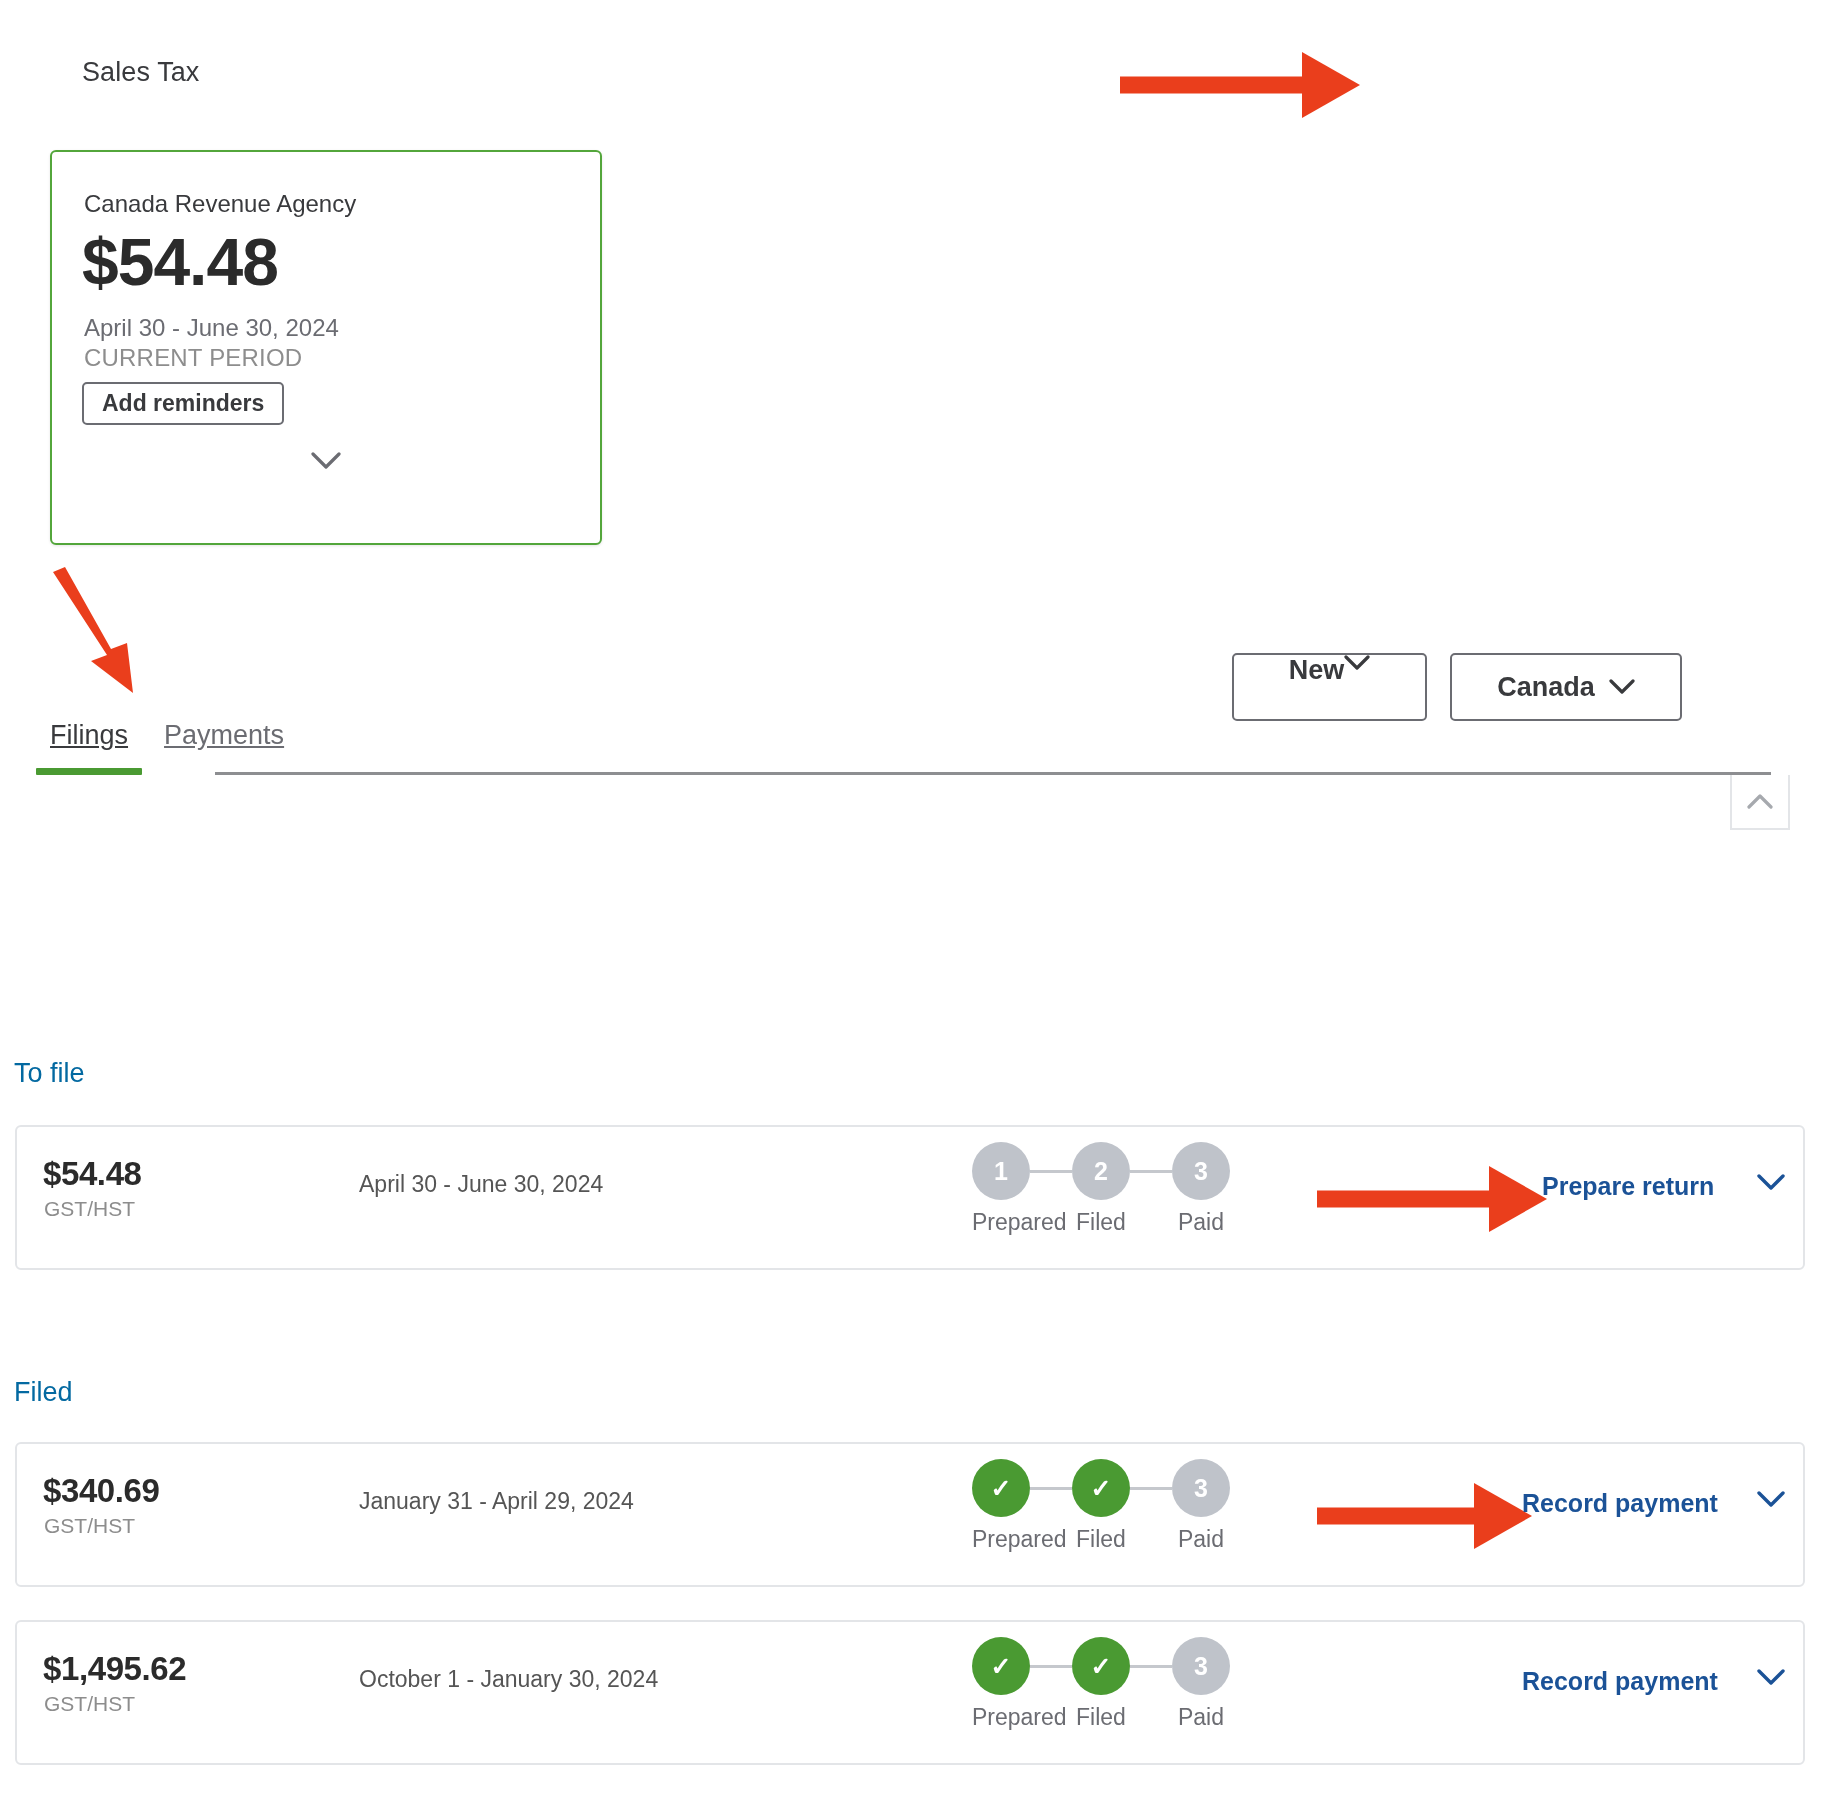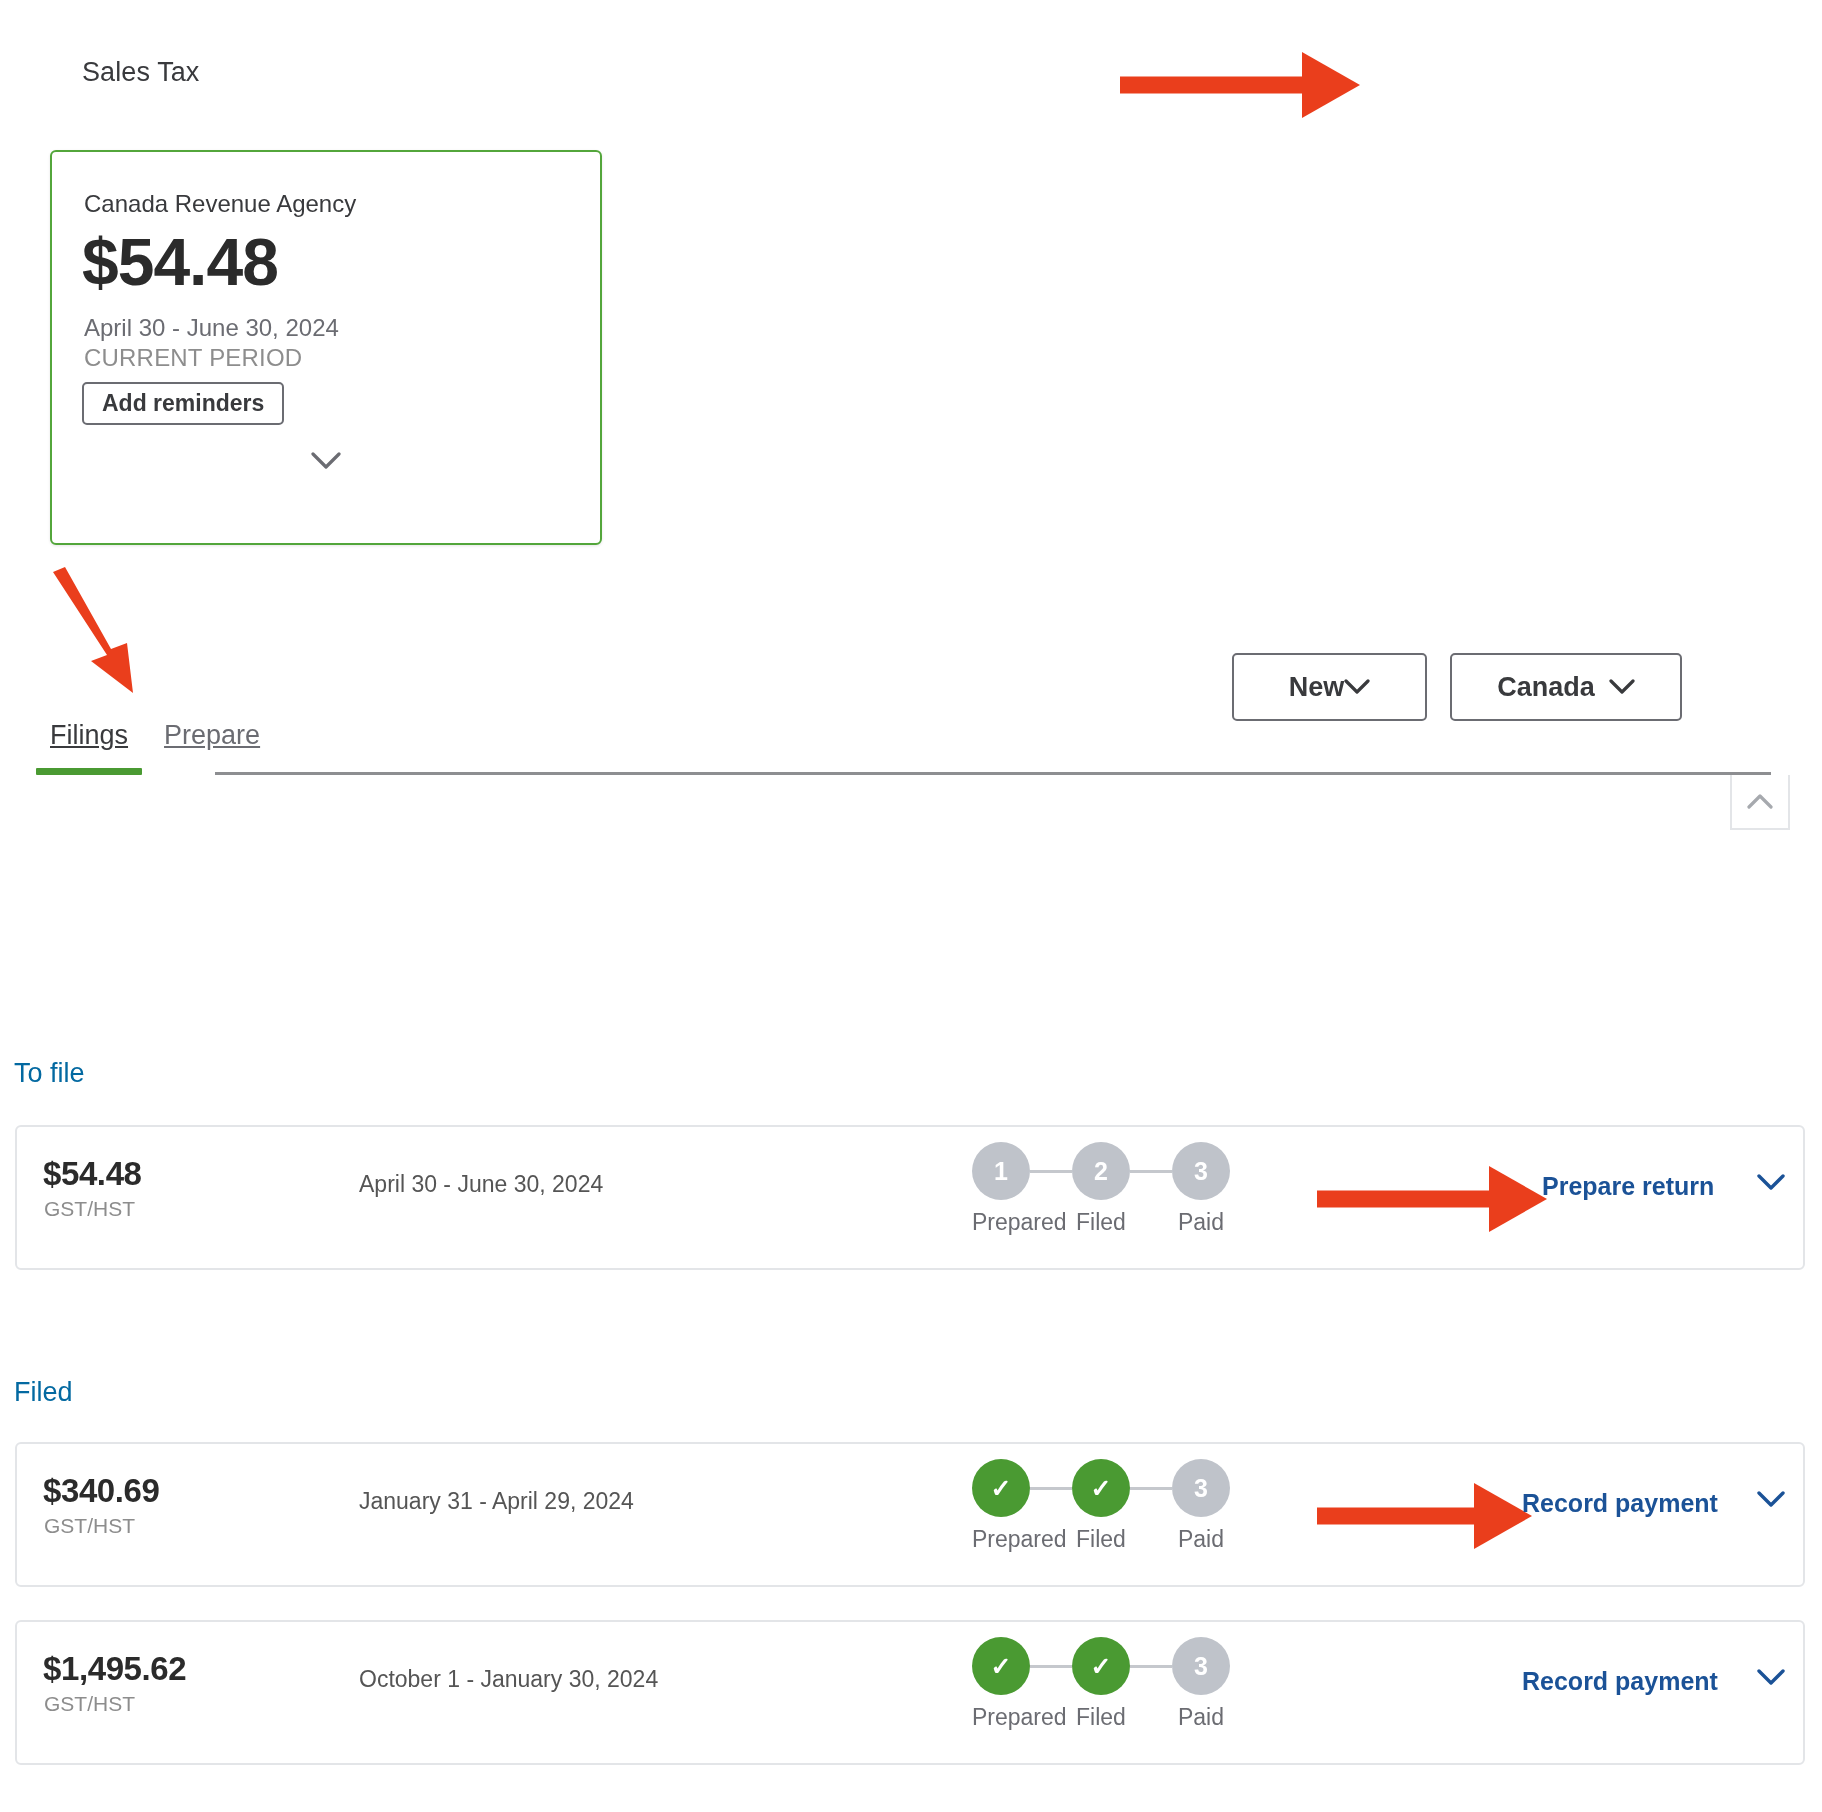--- a/index.html
+++ b/index.html
@@ -163,21 +163,21 @@
   </div>
 
   <div style="position:absolute; left:45px; top:565px; width:130px; height:135px;">
     <svg width="130" height="135" viewBox="0 0 130 135" aria-hidden="true">
       <path d="M8 7 L62 90 L46 96 L88 128 L82 78 L66 84 L20 2 Z" fill="#ea3e1c"></path>
     </svg>
   </div>
 
   <button style="position:absolute; left:1232px; top:653px; width:195px; height:68px;
                  border:2px solid #6b6c72; border-radius:5px; background:#fff;
-                 display:flex; align-items:center; justify-content:center; 
+                 display:flex; justify-content:center; 
                  font-family:'Liberation Sans',sans-serif; font-size:27px; font-weight:700; color:#393a3d; cursor:pointer;">
     <span>New</span>
     <span>
       <svg class="chev-svg" width="26" height="16" viewBox="0 0 26 16" aria-hidden="true">
         <path d="M2 2 L13 13 L24 2" fill="none" stroke="#393a3d" stroke-width="3.2" stroke-linecap="round" stroke-linejoin="round"></path>
       </svg>
     </span>
   </button>
 
   <button style="position:absolute; left:1450px; top:653px; width:232px; height:68px;
@@ -190,21 +190,21 @@
         <path d="M2 2 L13 13 L24 2" fill="none" stroke="#393a3d" stroke-width="3.2" stroke-linecap="round" stroke-linejoin="round"></path>
       </svg>
     </span>
   </button>
 
   <div class="tabs">
     <div class="tab active">
       <span>Filings</span>
     </div>
     <div class="tab">
-      <span>Prepare</span>
+      <span>Payments</span>
     </div>
   </div>
   <div class="tab-rule"></div>
 
   <div class="scroll-top-btn">
     <svg class="chev-svg" width="26" height="16" viewBox="0 0 26 16" aria-hidden="true">
       <path d="M2 13 L13 2 L24 13" fill="none" stroke="#a6a9ae" stroke-width="3.2" stroke-linecap="round" stroke-linejoin="round"></path>
     </svg>
   </div>
 

